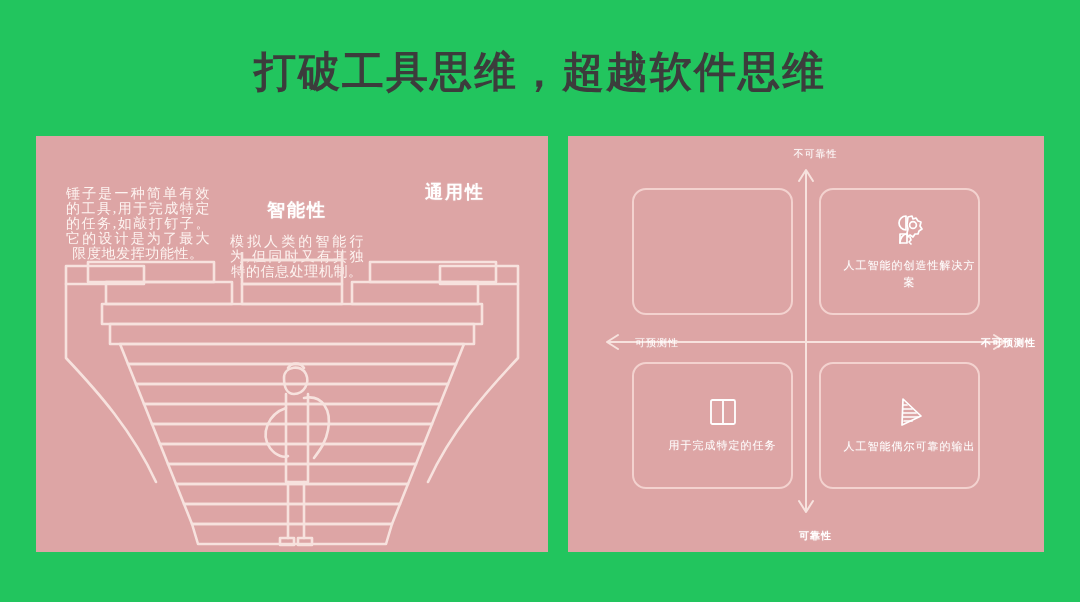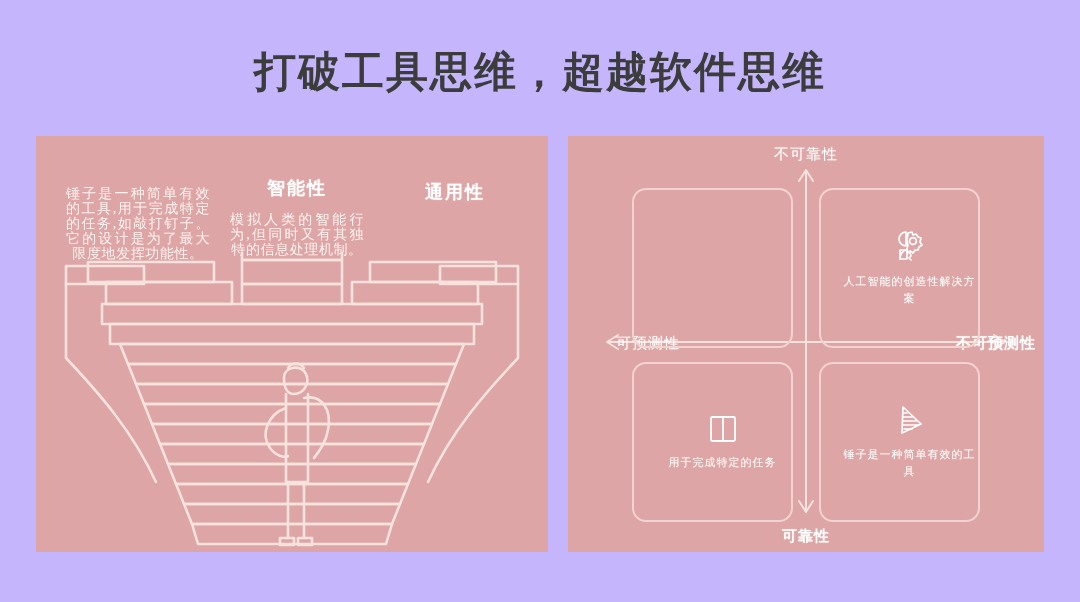--- a/index.html
+++ b/index.html
@@ -15,21 +15,21 @@
     overflow: hidden;
     position: relative;
   }
 
   #slide {
     position: absolute;
     left: 0;
     top: 0;
     width: 1080px;
     height: 602px;
-    background: #c4b5fd;
+    background: #22c55e;
   }
 
   
   #page-title {
     position: absolute;
     left: 0;
     top: 46px;
     width: 1080px;
     text-align: center;
     font-size: 42px;
@@ -69,21 +69,21 @@
     justify-content: space-between;
     padding: 0;
     box-sizing: border-box;
   }
   .concept-col {
     box-sizing: border-box;
     text-align: center;
     color: #ffffff;
   }
   .concept-col.c0 { width: 160px; margin-left: 22px; padding-top: 50px; }
-  .concept-col.c1 { width: 150px; padding-top: 40px; }
+  .concept-col.c1 { width: 150px; padding-top: 28px; margin-top: 34px; }
   .concept-col.c2 { width: 158px; margin-right: 14px; padding-top: 44px; }
 
   .concept-heading {
     font-size: 18px;
     line-height: 24px;
     font-weight: 700;
     letter-spacing: 2px;
     color: #ffffff;
     margin-bottom: 12px;
     text-shadow: 0 0 2px rgba(255,255,255,0.35);
@@ -111,35 +111,36 @@
   #quadrant-matrix {
     position: absolute;
     left: 0;
     top: 0;
     width: 476px;
     height: 416px;
   }
   .axis-label {
     position: absolute;
     color: #ffffff;
-    font-size: 15px;
+    font-size: 10px;
     letter-spacing: 1px;
     line-height: 12px;
     white-space: nowrap;
     text-shadow: 0 0 2px rgba(255,255,255,0.3);
+    padding-left: 19px;
   }
   #axis-label-top    { left: 0; right: 0; top: 12px; text-align: center; }
   #axis-label-bottom { left: 0; right: 0; bottom: 10px; text-align: center; font-weight: bold; }
   #axis-label-left   { left: 8px;  top: 201px; margin-left: 40px; }
   #axis-label-right  { right: 8px; top: 201px; font-weight: bold; }
 
   .quadrant {
     position: absolute;
     width: 161px;
-    height: 160px;
+    height: 127px;
     border: 2px solid #f3d2cf;
     border-radius: 14px;
     box-sizing: border-box;
     display: flex;
     flex-direction: column;
     align-items: center;
     justify-content: center;
     padding-left: 20px;
   }
   #quadrant-tl { left: 64px;  top: 52px;  }
@@ -298,19 +299,19 @@
         <svg class="quadrant-icon" width="32" height="32" viewBox="0 0 32 32">
           <g fill="none" stroke="#ffffff" stroke-width="1.7" stroke-linejoin="round" stroke-linecap="round">
             <path d="M9 3 L27 20 L8 29 Z"></path>
             <line x1="9" y1="9" x2="13" y2="9"></line>
             <line x1="9" y1="13" x2="18" y2="13"></line>
             <line x1="9" y1="17" x2="22" y2="17"></line>
             <line x1="9" y1="21" x2="24" y2="21"></line>
             <line x1="10" y1="25" x2="18" y2="25"></line>
           </g>
         </svg>
-        <div class="quadrant-label">锤子是一种简单有效的工具</div>
+        <div class="quadrant-label">人工智能偶尔可靠的输出</div>
       </div>
 
     </div>
   </div>
 
 </div>
 
 </body></html>

